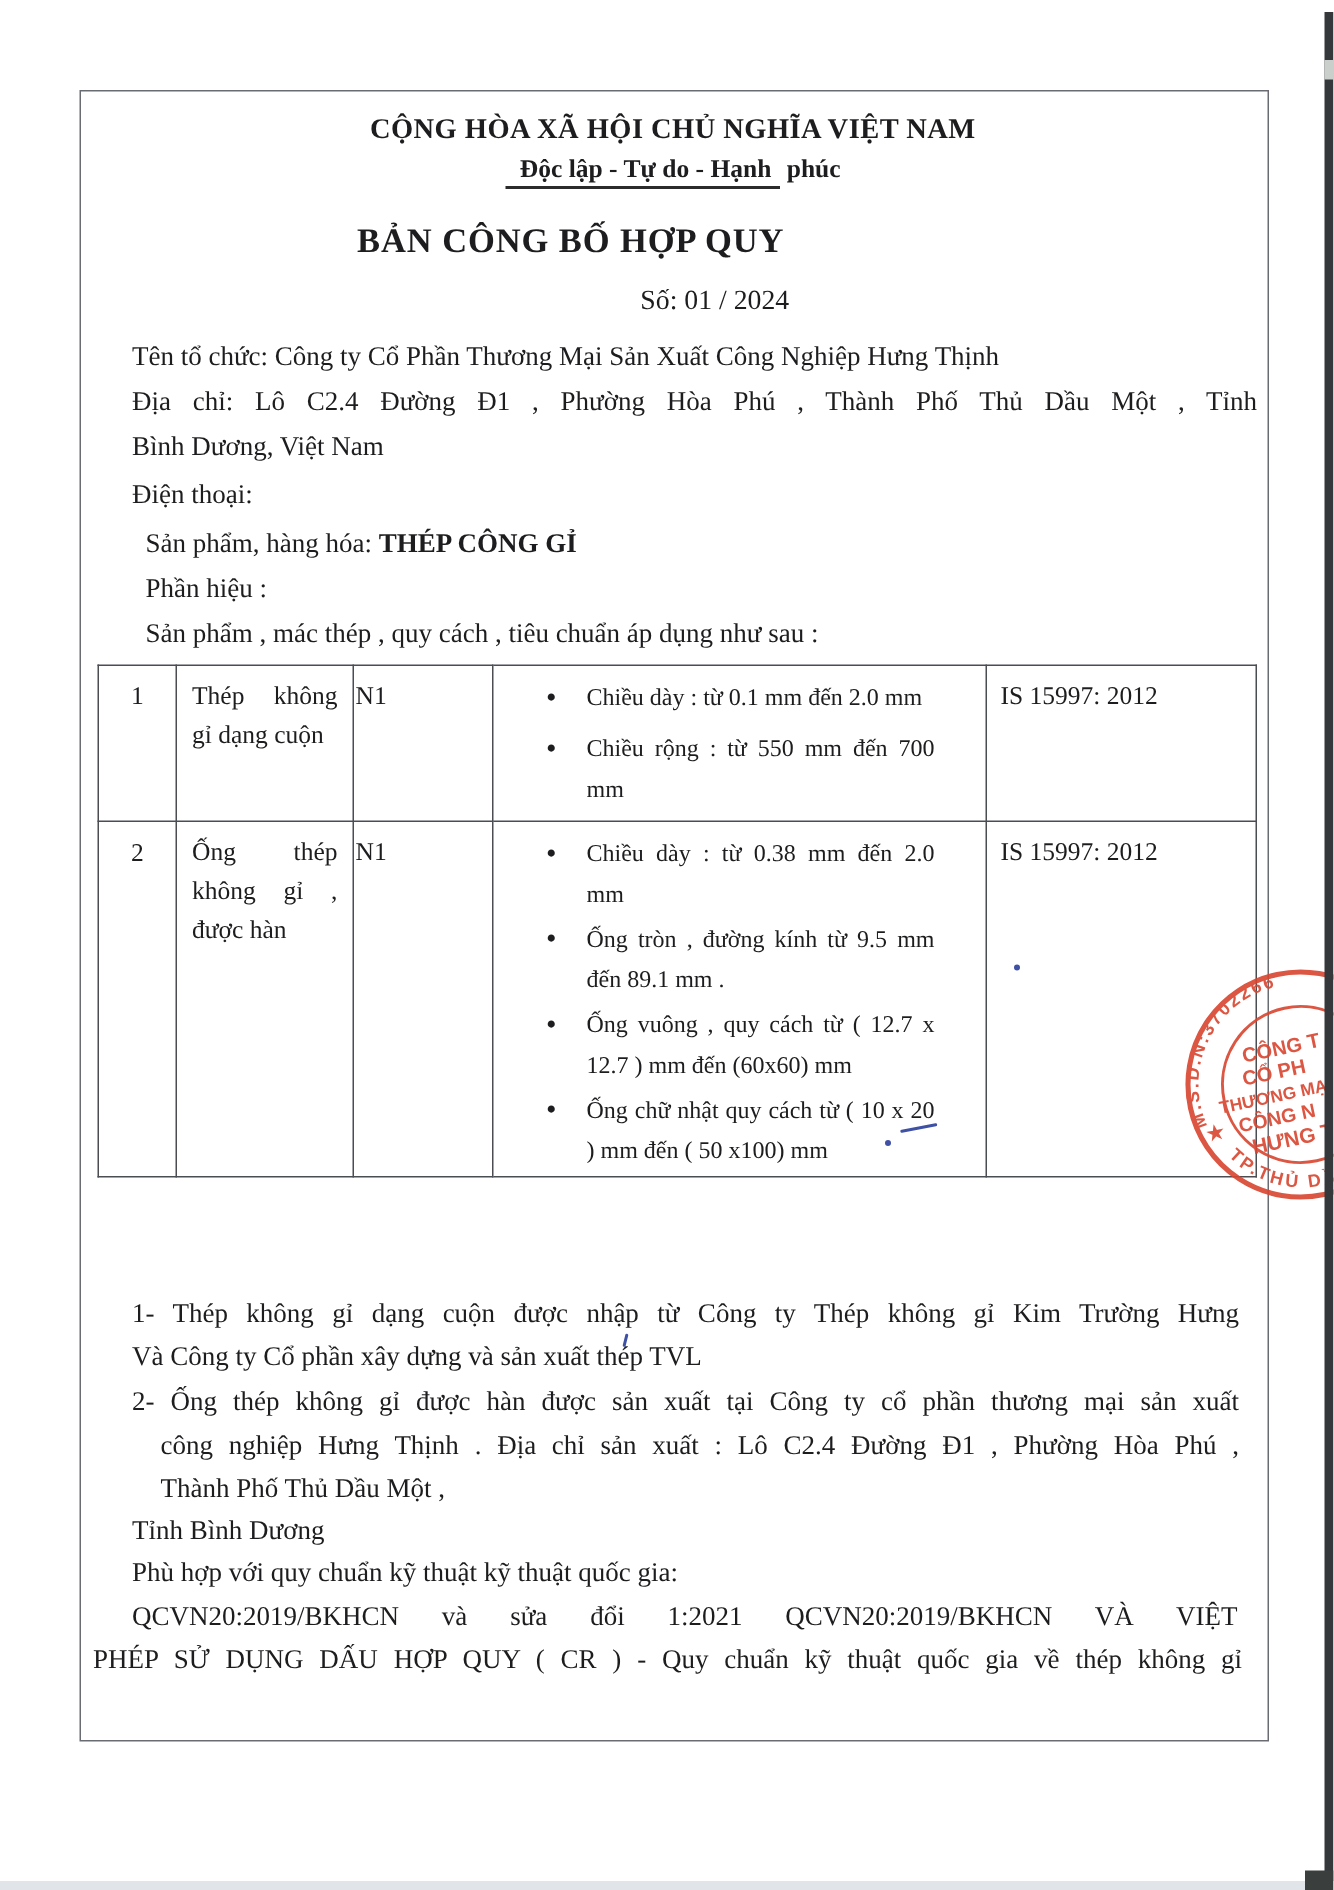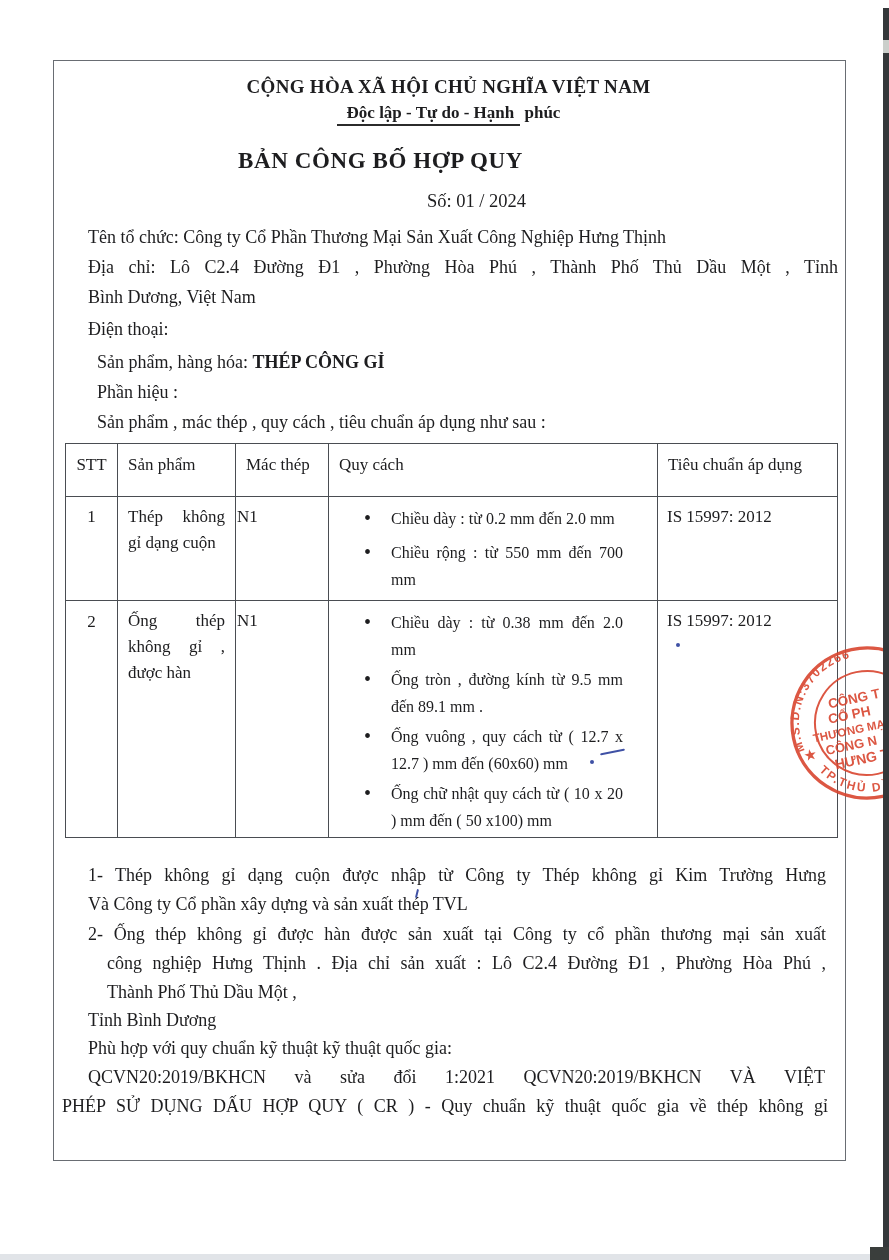--- a/index.html
+++ b/index.html
@@ -86,35 +86,28 @@
 <div class="abs spec-table">
 <table>
   <colgroup>
         <col style="width:52px">
         <col style="width:118px">
         <col style="width:93px">
         <col style="width:329px">
         <col style="width:180px">
       </colgroup>
   <tbody>
-        <tr>
-    <th class="c" style="height:38px;">STT</th>
-    <th>Sản phẩm</th>
-    <th>Mác thép</th>
-    <th>Quy cách</th>
-    <th>Tiêu chuẩn áp dụng</th>
-  </tr>
   <tr>
     <td class="c" style="height:88px;padding-top:7px;">1</td>
     <td class="prod">Thép không gỉ dạng cuộn</td>
     <td class="grade">N1</td>
     <td class="specs">
       <ul class="spec-list">
         <li>
-          <div class="sl">Chiều dày : từ 0.2 mm đến 2.0 mm</div>
+          <div class="sl">Chiều dày : từ 0.1 mm đến 2.0 mm</div>
         </li>
         <li>
           <div class="sl stretch">Chiều rộng : từ 550 mm đến 700</div>
           <div class="sl">mm</div>
         </li>
       </ul>
     </td>
     <td class="std">IS 15997: 2012</td>
   </tr>
   <tr>

